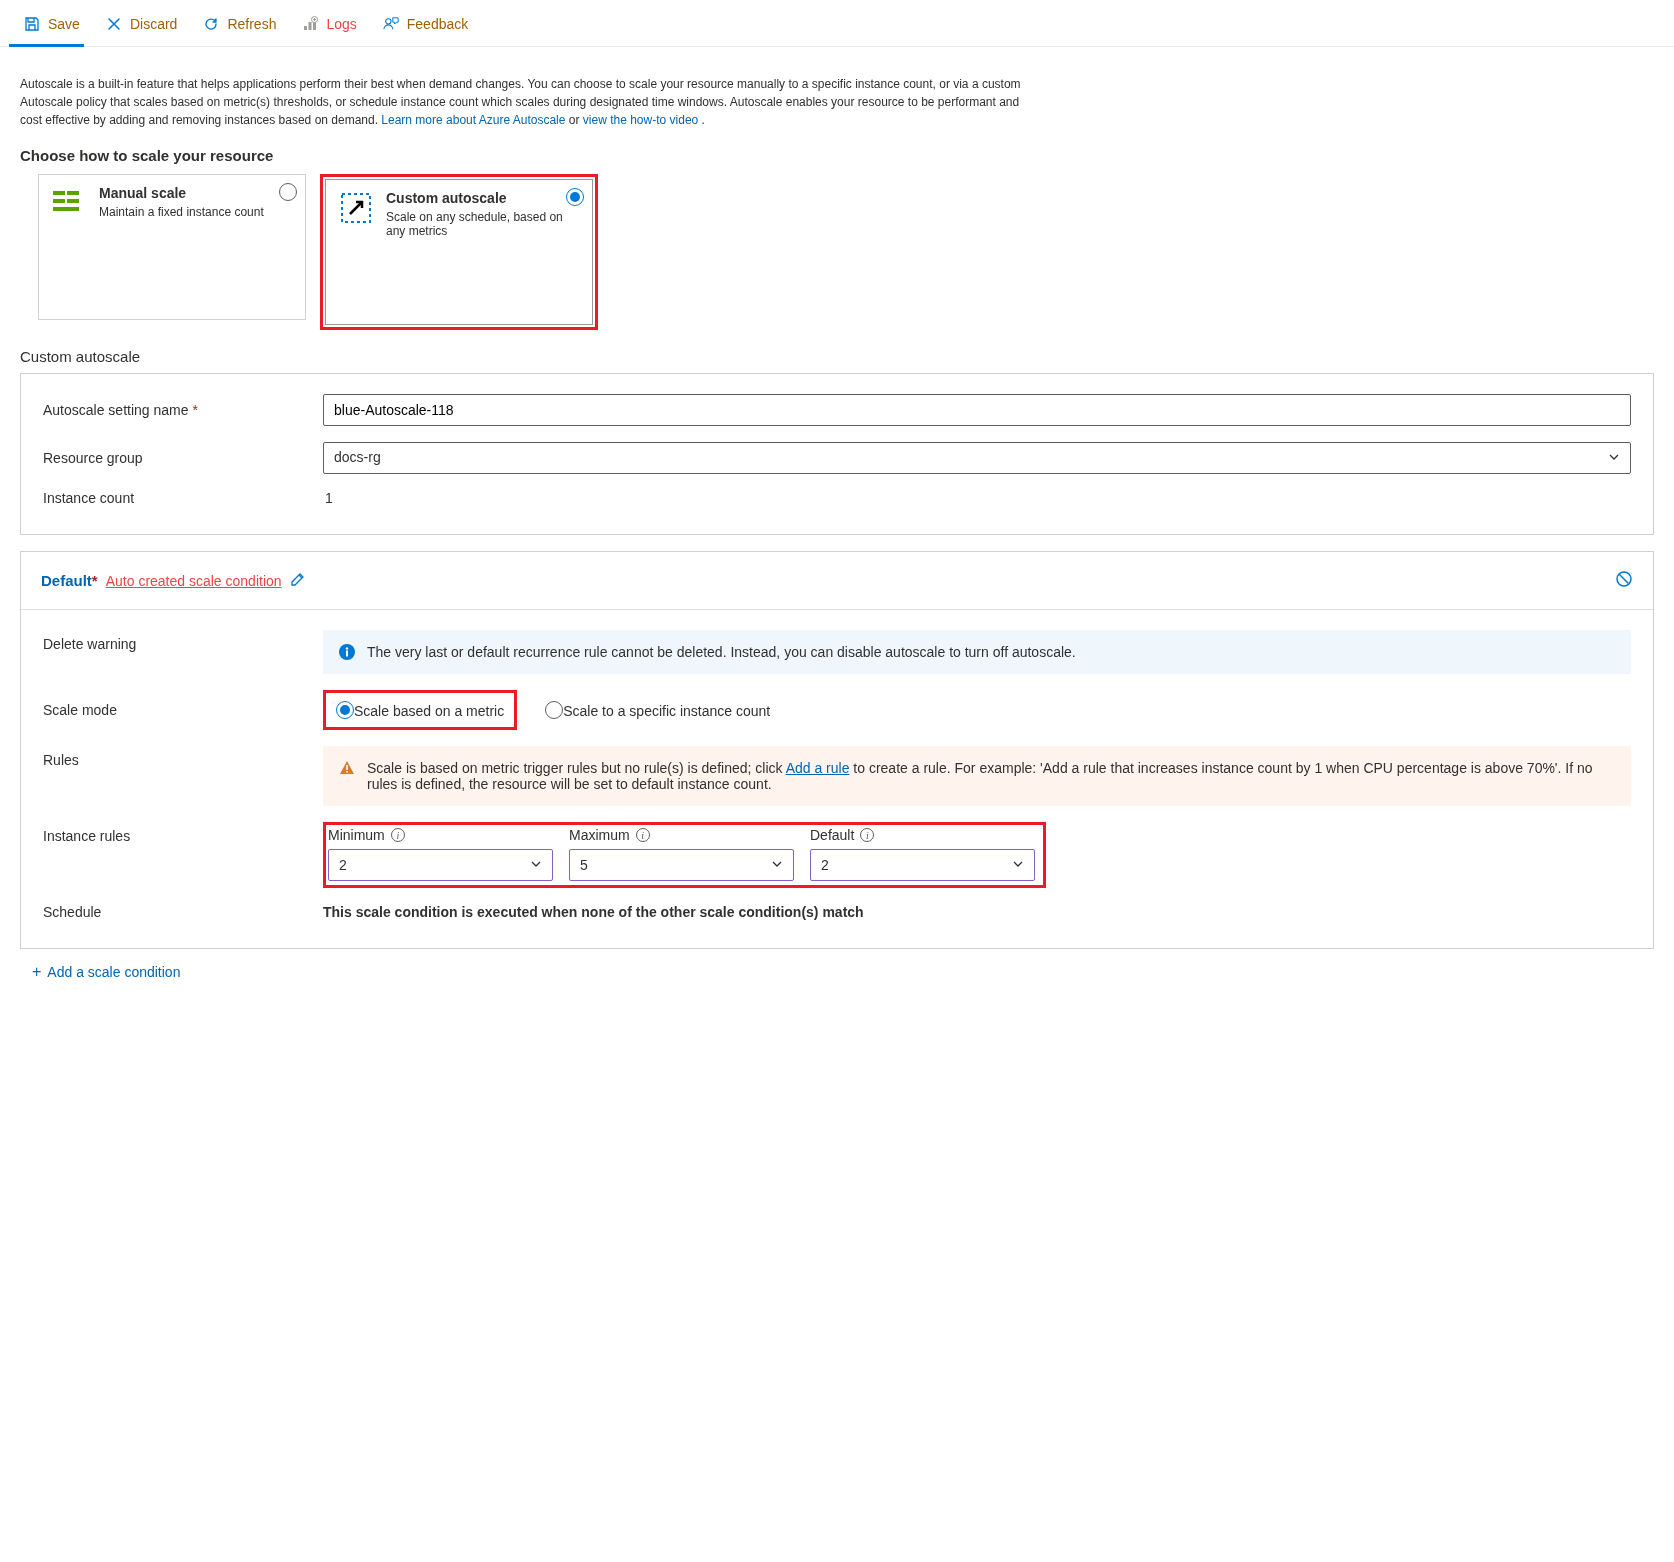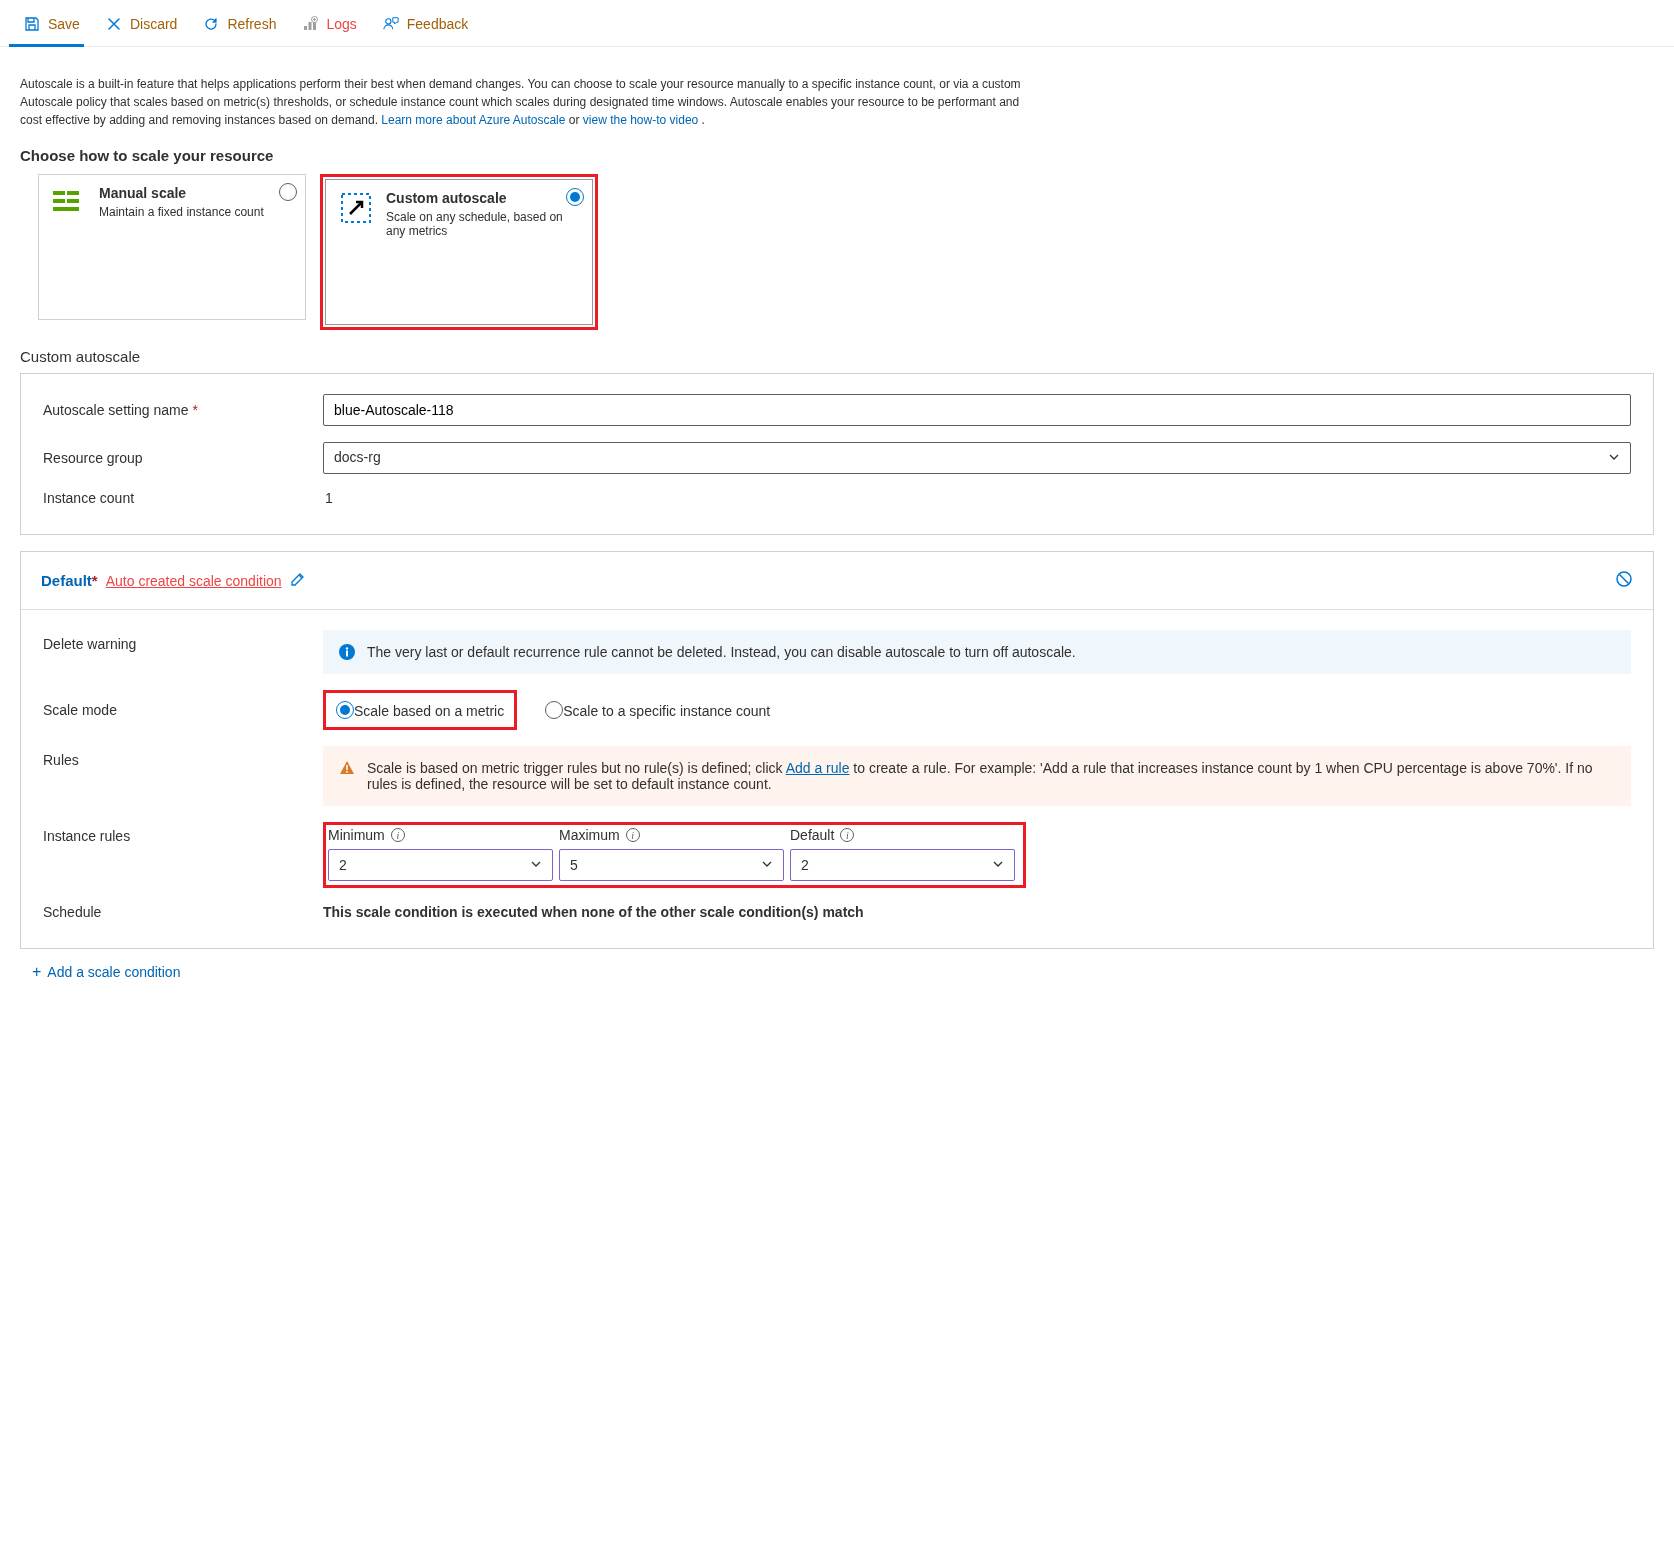--- a/index.html
+++ b/index.html
@@ -126,21 +126,21 @@
       display: flex; gap: 12px;
       font-size: 14px;
       color: #323130;
       align-items: flex-start;
     }
     .info-icon { width: 16px; height: 16px; flex-shrink: 0; }
     .radio-row { display:flex; align-items:center; gap: 20px; }
     .radio-item { display:inline-flex; align-items:flex-end; gap: 0; font-size: 14px; cursor: pointer; padding: 6px 8px; }
     .radio-ring { width: 18px; height: 18px; border: 1px solid #605e5c; border-radius: 50%; display:flex; align-items:center; justify-content:center; }
     .radio-ring.sel { border-color: #0078d4; }
-    .limits-grid { display: flex; gap: 6px; flex: 1; }
+    .limits-grid { display: flex; gap: 16px; flex: 1; }
     .limit-col { width: 225px; }
     .limit-label { display: flex; align-items:center; gap: 6px; font-size: 14px; margin-bottom: 6px; color: #323130; }
     .tiny-info { width: 14px; height: 14px; border: 1px solid #605e5c; border-radius: 50%; font-size: 10px; display:inline-flex; align-items:center; justify-content:center; color: #605e5c; font-style: italic; font-family: Georgia, serif; }
     .limit-input {
       width: 100%;
       border: 1px solid #8661c5;
       border-radius: 2px;
       padding: 6px 28px 6px 10px;
       height: 32px;
       font-family: inherit;

